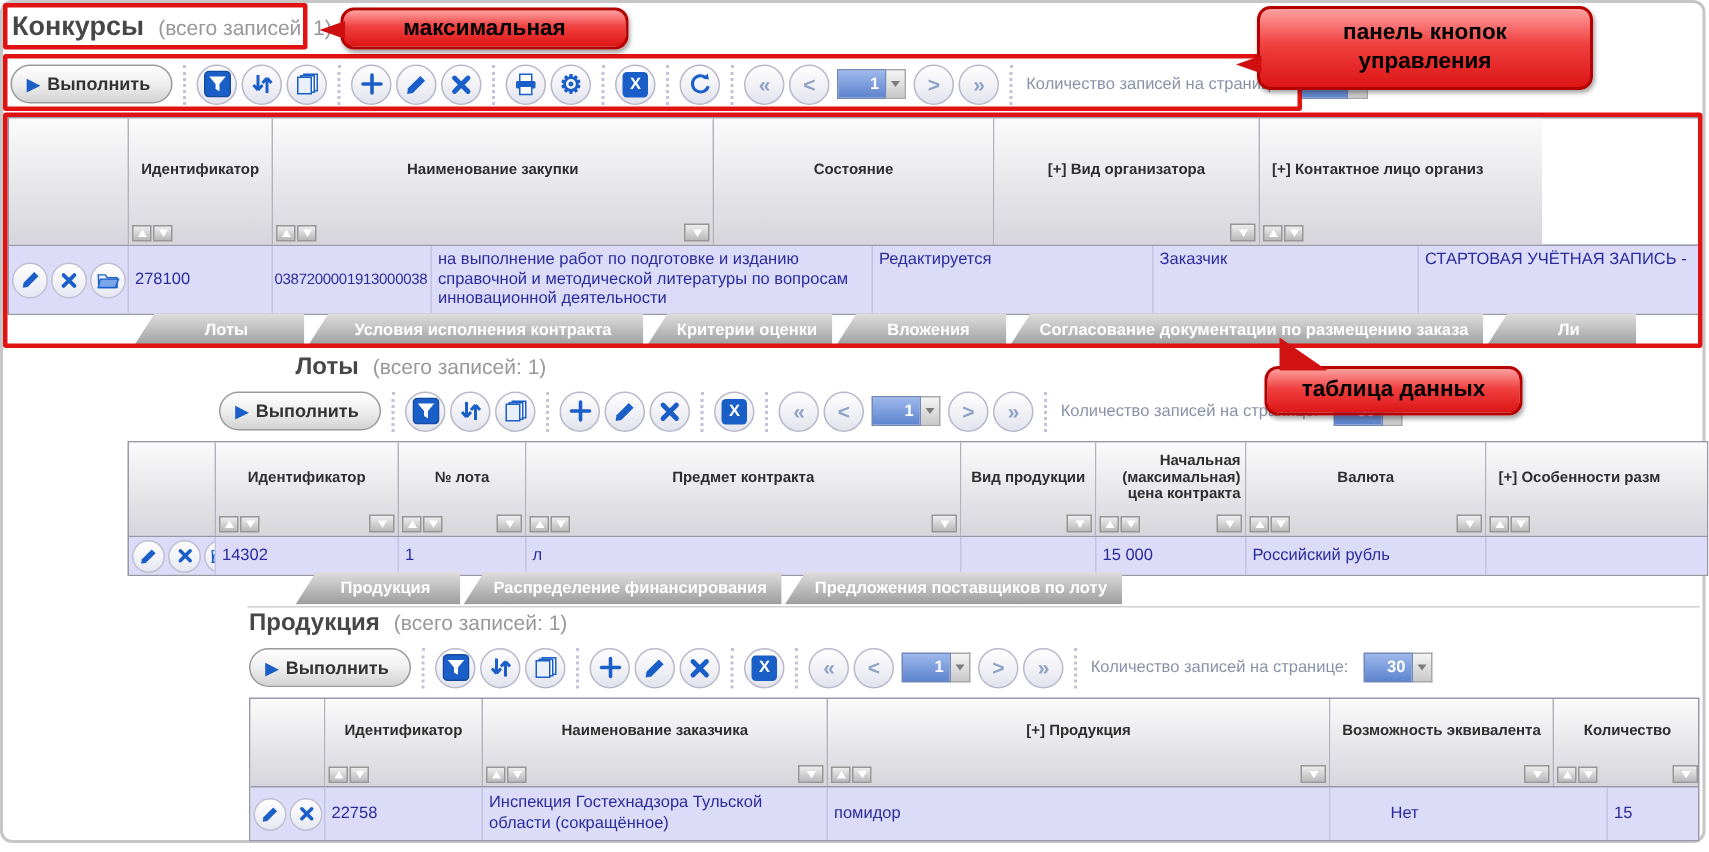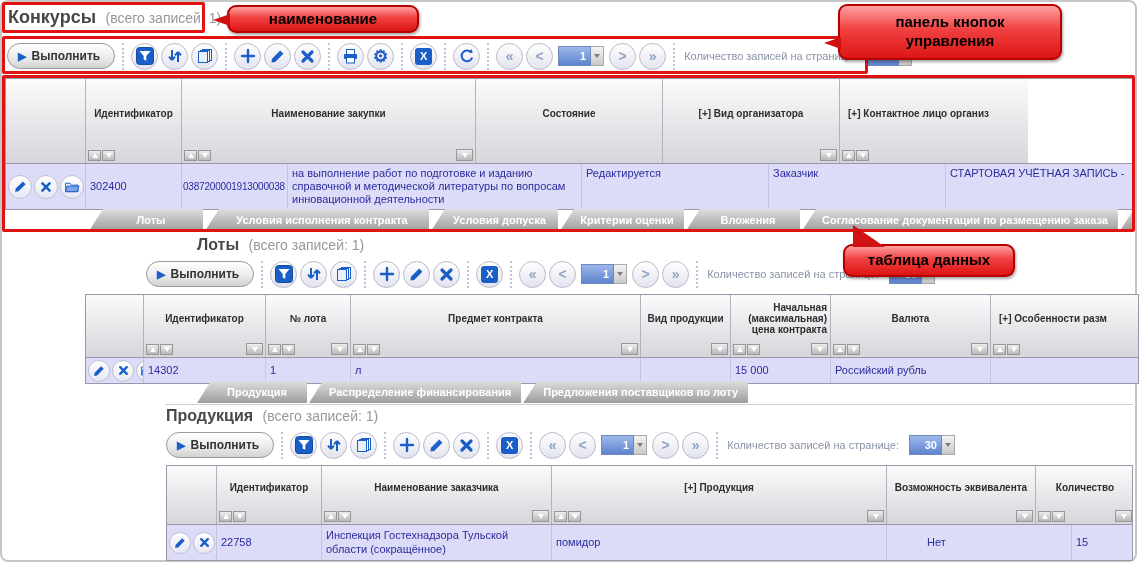--- a/index.html
+++ b/index.html
@@ -270,33 +270,32 @@
       <span class="rbtn">
           <span>
             <svg width="16" height="14" viewBox="0 0 17 15">
               <path d="M1.5 3.5h5l1.5 2h7v7h-13z" fill="#eaf2ff" stroke="#1a5fc8"></path>
               <path d="M3 6.5h13l-2.2 6H1.5z" fill="#7ba7e8" stroke="#1a5fc8"></path>
             </svg>
           </span>
         </span>
 
     </div>
-    <div class="td" style="width:96px;">302400</div>
+    <div class="td" style="width:96px;">278100</div>
     <div class="td tight" style="width:106px;">0387200001913000038</div>
     <div class="td" style="width:294px;">на выполнение работ по подготовке и изданию справочной и методической литературы по вопросам инновационной деятельности</div>
     <div class="td" style="width:187px;align-items:flex-start;padding-top:3px;">Редактируется</div>
     <div class="td" style="width:177px;align-items:flex-start;padding-top:3px;">Заказчик</div>
     <div class="td nowrap" style="width:188px;align-items:flex-start;padding-top:3px;">СТАРТОВАЯ УЧЁТНАЯ ЗАПИСЬ - </div>
   </div>
 </div>
 
 <div class="tabstrip" style="left:89px;top:209px;width:1044px;overflow:hidden;">
   <span class="tab" style="min-width:114px;">Лоты</span>
   <span class="tab" style="min-width:224px;">Условия исполнения контракта</span>
-  <span class="tab" style="min-width:127px;">Условия допуска</span>
   <span class="tab" style="min-width:124px;">Критерии оценки</span>
   <span class="tab" style="min-width:114px;">Вложения</span>
   <span class="tab" style="min-width:258px;">Согласование документации по размещению заказа</span>
   <span class="tab" style="min-width:100px;">Ли</span>
 </div>
 
 <div class="sec-title" style="left:152px;top:236px;margin-left:45px;">
   <span class="t">Лоты</span>
   <span class="n">(всего записей: 1)</span>
 </div>
@@ -712,21 +711,21 @@
     <div class="td" style="width:149px;margin-left:36px;">Нет</div>
     <div class="td" style="width:98px;">15</div>
   </div>
 </div>
 
 <div class="redbox" style="left:2px;top:2px;width:203px;height:31px;"></div>
 <div class="redbox" style="left:2px;top:36px;width:866px;height:38px;"></div>
 <div class="redbox" style="left:2px;top:75px;width:1133px;height:157px;"></div>
 
 <div class="callout" style="left:227px;top:5px;width:192px;height:28px;">
-  <span>наименование</span>
+  <span>максимальная</span>
   <i class="tail tail-left" style="left:-16px;top:7px;"></i>
 </div>
 
 <div class="callout" style="left:838px;top:4px;width:224px;height:56px;padding:4px 14px;">
   <span style="display:inline-block;width:150px;">панель кнопок управления</span>
   <i class="tail tail-left" style="left:-16px;bottom:9px;"></i>
 </div>
 
 <div class="callout" style="left:843px;top:244px;width:172px;height:33px;">
   <span>таблица данных</span>

